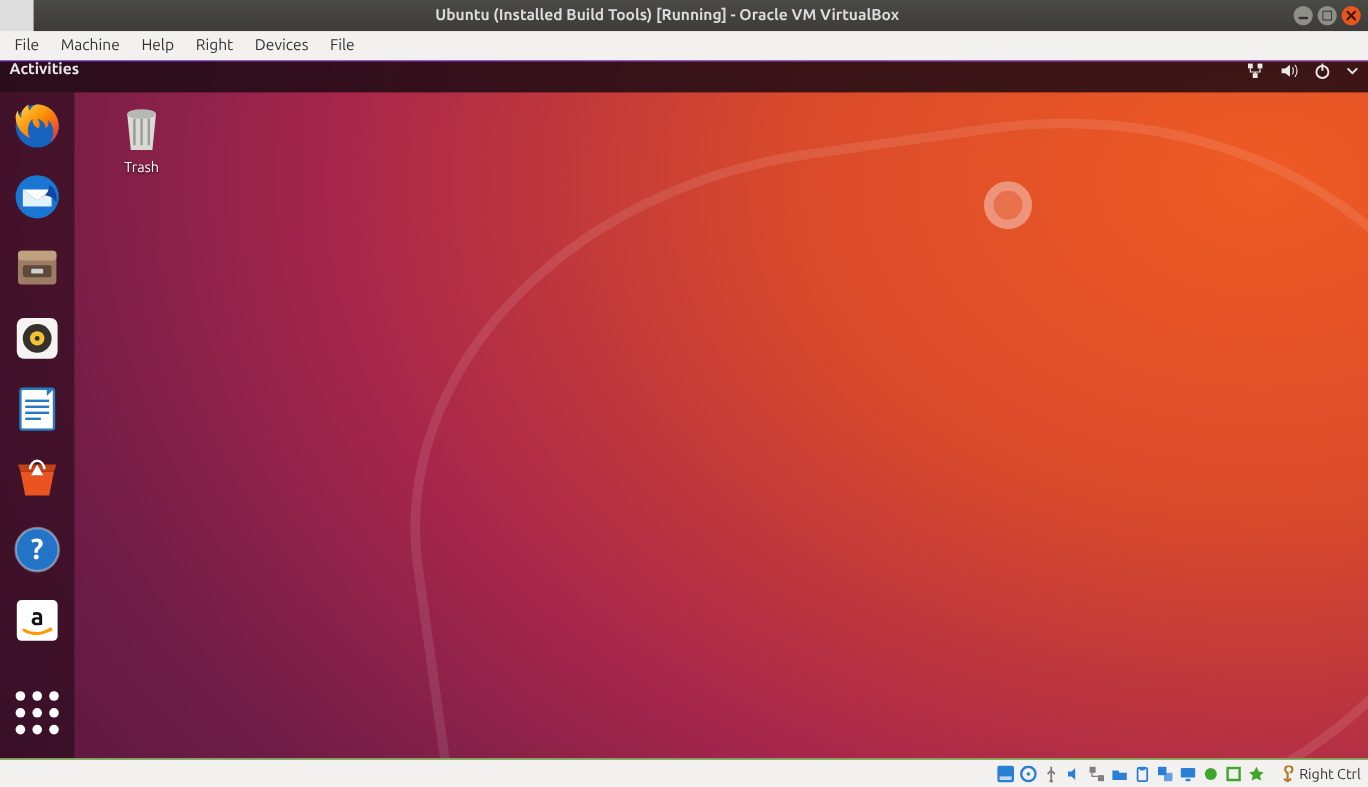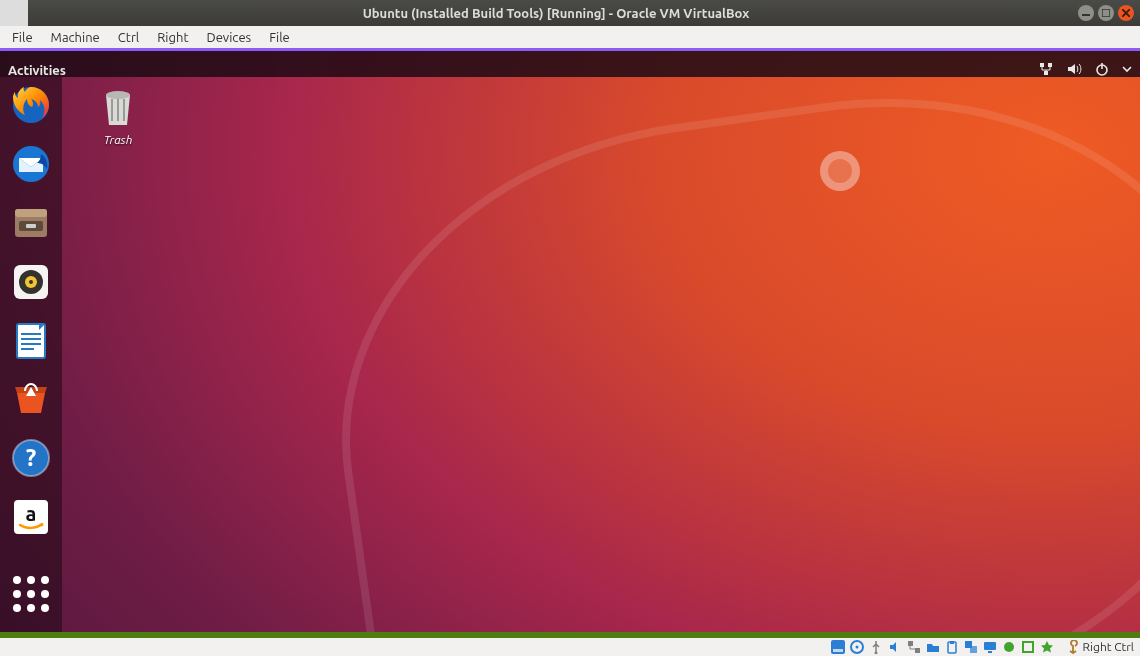--- a/index.html
+++ b/index.html
@@ -25,21 +25,21 @@
   .vb-win-btn {
     width: 16px; height: 16px; border-radius: 50%;
     display:flex; align-items:center; justify-content:center;
     font-size:10px; color:#333;
   }
   .vb-menubar {
     height: 25px;
     background: #f2f1f0;
     color: #333; display: flex; align-items: center;
     padding: 0 4px; gap: 2px;
-    border-bottom: 3px solid #8b5cf6;
+    border-bottom: 1px solid #8b5cf6;
   }
   .vb-menu-item { padding: 3px 8px; cursor: default; }
   
   .guest {
     position: relative;
     width: 1140px; height: 581px;
     overflow: hidden;
     background:
       radial-gradient(ellipse 1400px 1000px at 1050px 100px, #ef5b24 0%, #d94a2b 28%, #a7264c 55%, #6f1d46 75%, #4a1439 100%);
   }
@@ -55,21 +55,21 @@
     position:absolute; left:820px; top:100px; width:40px; height:40px;
     border-radius:50%; background:rgba(255,255,255,0.18);
     box-shadow: inset 0 0 0 8px rgba(255,255,255,0.25);
   }
   
   .gnome-bar {
     position: absolute; top: 0; left: 0; right: 0;
     height: 26px;
     background: rgba(30,10,20,0.85);
     color: #e8e8e8;
-    display: flex; align-items: flex-end;
+    display: flex; align-items: flex-start;
     font-weight: 600; font-size: 13px;
     padding: 0 8px;
   }
   .gnome-bar .activities { cursor:pointer; }
   .gnome-bar .clock { position:absolute; left:0; right:0; text-align:center; pointer-events:none; }
   .gnome-bar .tray { margin-left:auto; display:flex; gap:12px; align-items:center; }
   .tray svg { fill:#e8e8e8; }
   
   .dock {
     position: absolute; left: 0; top: 26px; bottom: 0;
@@ -92,31 +92,30 @@
     cursor:pointer;
   }
   .apps-button span { width:8px; height:8px; background:#fff; border-radius:50%; }
   
   .desktop-icon {
     position:absolute; width:80px;
     display:flex; flex-direction:column; align-items:center; gap:4px;
     color:#fff; text-align:center; font-size:12px;
     text-shadow: 0 1px 2px rgba(0,0,0,0.8);
     cursor:pointer;
-    font-style:italic;
   }
   .desktop-icon .ico { width:44px; height:44px; display:flex; align-items:center; justify-content:center; }
   .trash-slot{ left:78px; top:34px; }
   .cd-slot{ left:78px; top:124px; }
   .label-underline{ text-decoration: underline dotted rgba(255,255,255,.5); }
   
   .vb-statusbar {
     position:absolute; left:0; right:0; bottom:0;
     height:24px; background:#f2f1f0;
-    border-top:6px solid #4d7c0f;
+    border-top:1px solid #4d7c0f;
     display:flex; align-items:center; justify-content:flex-end;
     padding:0 6px; gap:3px; font-size:12px; color:#333;
   }
   .vb-stat-ico { width:16px; height:16px; display:flex; align-items:center; justify-content:center; }
   .hostkey { margin-left:8px; }
 </style>
 </head>
 <body>
 
 <div class="vb-titlebar">
@@ -136,21 +135,21 @@
       <svg width="8" height="8">
           <path d="M0 0 L8 8 M8 0 L0 8" stroke="#3a1a0a" stroke-width="1.8"></path>
         </svg>
     </div>
   </div>
 </div>
 
 <div class="vb-menubar">
   <div class="vb-menu-item">File</div>
   <div class="vb-menu-item">Machine</div>
-  <div class="vb-menu-item">Ctrl</div>
+  <div class="vb-menu-item">Help</div>
   <div class="vb-menu-item">Right</div>
   <div class="vb-menu-item">Devices</div>
   <div class="vb-menu-item">File</div>
 </div>
 
 <div class="guest">
   <div class="bird"></div>
   <div class="bird-eye"></div>
 
   <div class="gnome-bar">

